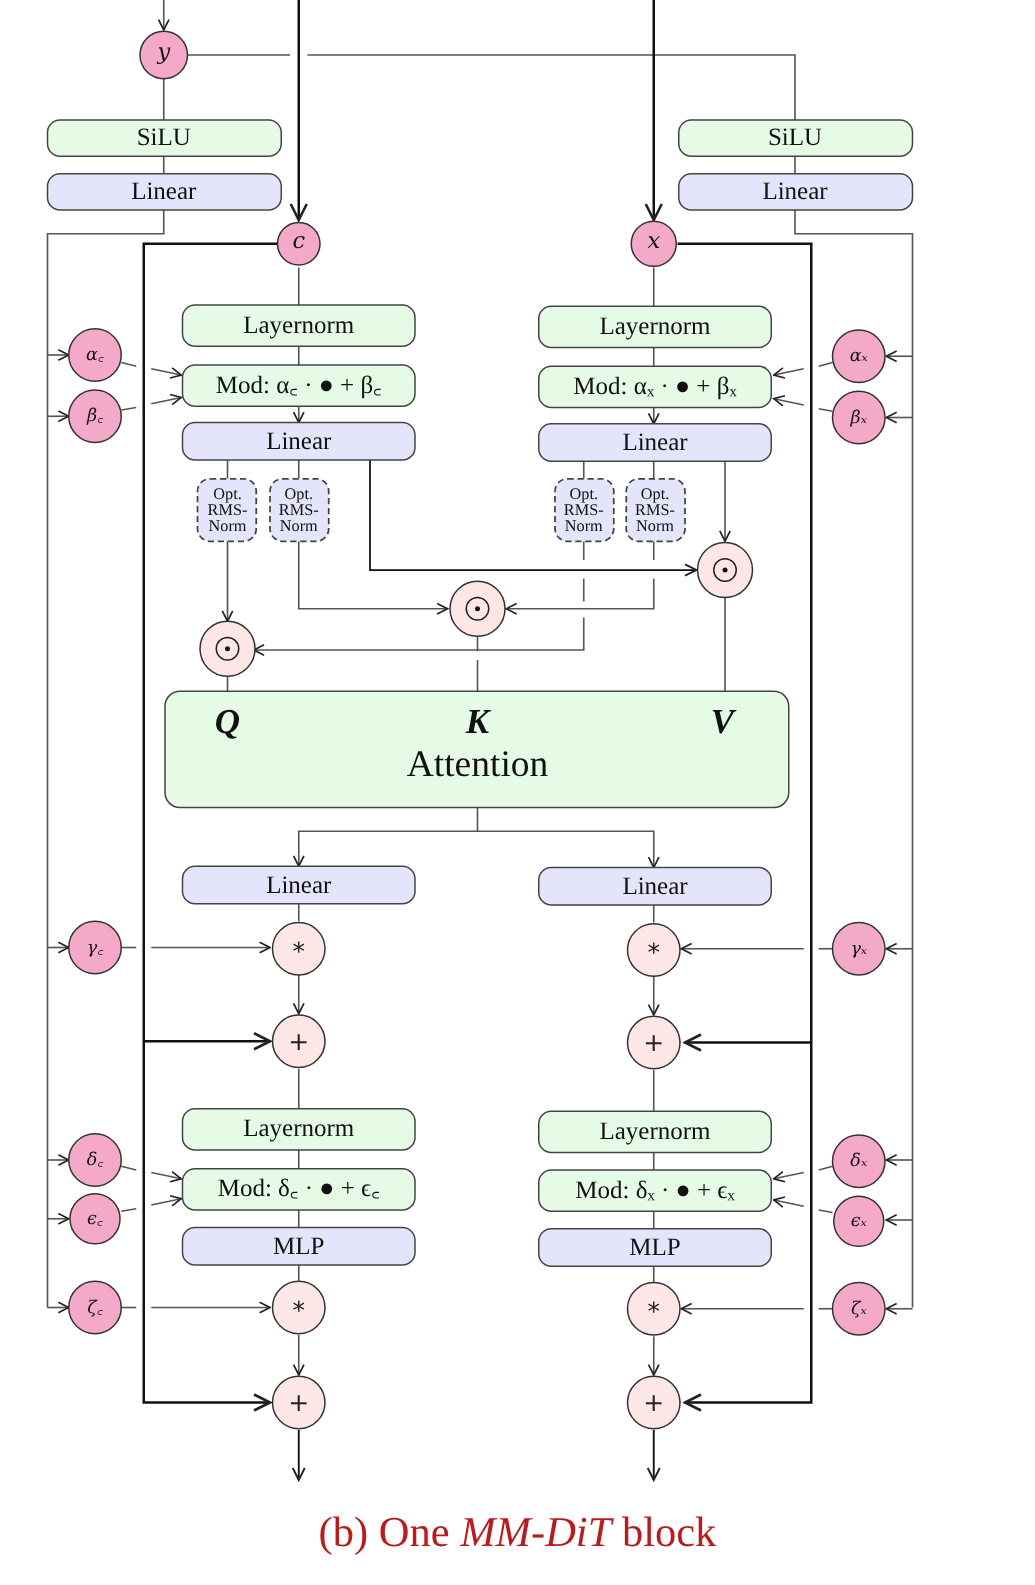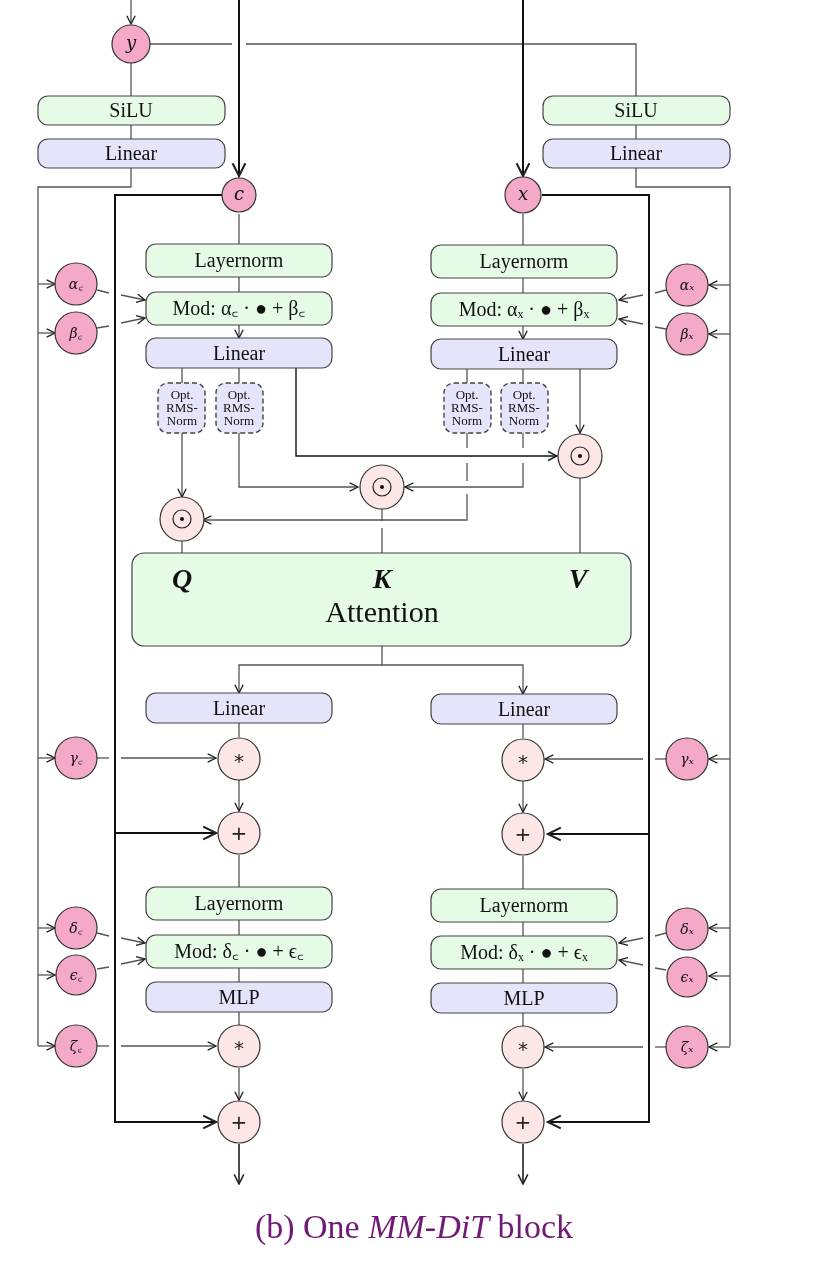--- a/index.html
+++ b/index.html
@@ -14,21 +14,21 @@
   .node-pink { fill: #f4a9c9; stroke: #333; stroke-width: 1.2; }
   .node-op { fill: #fde6e6; stroke: #333; stroke-width: 1.2; }
   .lbl { font-family: "Liberation Serif", "DejaVu Serif", serif; font-size: 20px; text-anchor: middle; dominant-baseline: central; fill: #111; }
   .lbl-math { font-family: "DejaVu Serif", "Liberation Serif", serif; font-style: italic; font-size: 18px; text-anchor: middle; dominant-baseline: central; fill: #111; }
   .lbl-small { font-family: "Liberation Serif", "DejaVu Serif", serif; font-size: 13px; text-anchor: middle; fill: #111; }
   .lbl-param { font-family: "DejaVu Serif", "Liberation Serif", serif; font-style: italic; font-size: 14px; text-anchor: middle; dominant-baseline: central; fill: #111; }
   .lbl-qkv { font-family: "Liberation Serif", "DejaVu Serif", serif; font-style: italic; font-weight: bold; font-size: 28px; text-anchor: middle; dominant-baseline: central; fill: #111; }
   .lbl-attn { font-family: "Liberation Serif", "DejaVu Serif", serif; font-size: 30px; text-anchor: middle; dominant-baseline: central; fill: #111; }
   .lbl-op { font-family: "DejaVu Sans", sans-serif; font-size: 20px; text-anchor: middle; dominant-baseline: central; fill: #222; }
   #caption { position: absolute; left: 0; width: 828px; top: 1208px; text-align: center;
-             font-family: "Liberation Serif", "DejaVu Serif", serif; font-size: 34px; color: #701a75; }
+             font-family: "Liberation Serif", "DejaVu Serif", serif; font-size: 34px; color: #b91c1c; }
   #caption i { font-style: italic; }
 </style>
 </head>
 <body>
 
 <svg id="diagram" width="828" height="1200" viewBox="0 0 828 1200" xmlns="http://www.w3.org/2000/svg">
   <defs>
     <marker id="arr" viewBox="0 0 10 10" refX="9" refY="5" markerWidth="8" markerHeight="8" orient="auto-start-reverse">
       <path d="M1,1 L9,5 L1,9" fill="none" stroke="#222" stroke-width="1.3"></path>
     </marker>

